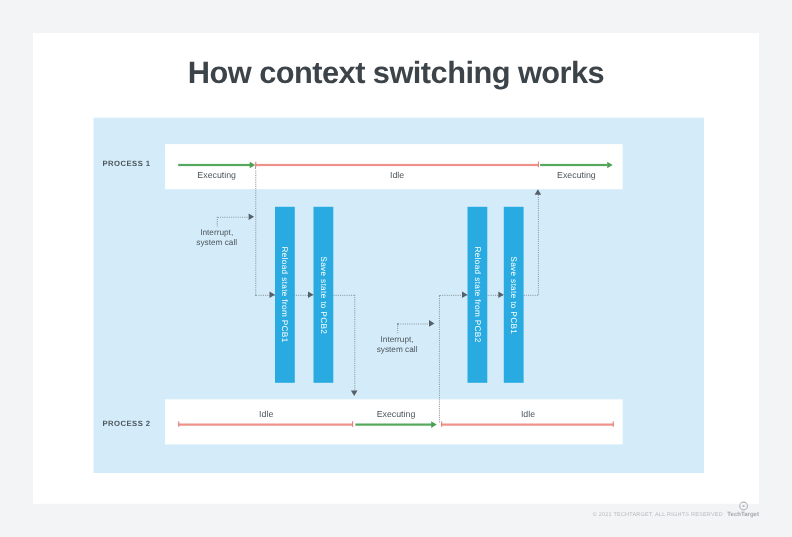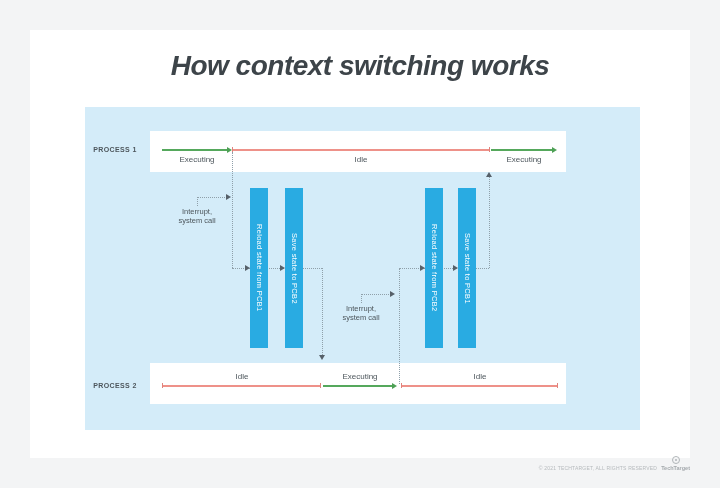--- a/index.html
+++ b/index.html
@@ -1,20 +1,20 @@
 <!DOCTYPE html>
 <html><head>
 <meta charset="utf-8">
 <style>
   html,body{margin:0;padding:0;background:#f3f4f5;}
   .stage{position:relative;width:720px;height:488px;background:#f3f4f5;
          font-family:"Liberation Sans",sans-serif;overflow:hidden;}
   .card{position:absolute;left:30px;top:30px;width:660px;height:428px;background:#ffffff;}
   .title{position:absolute;left:0;top:50px;width:720px;text-align:center;
-         font-size:28px;font-weight:700;color:#3d4449;letter-spacing:-0.5px;font-style:italic;}
+         font-size:28px;font-weight:700;color:#3d4449;letter-spacing:-0.5px;}
   .panel{position:absolute;left:85px;top:107px;width:555px;height:323px;background:#d4ecf9;}
   .pbox{position:absolute;background:#ffffff;width:416px;height:41px;left:150px;}
   .proc-label{position:absolute;width:62px;text-align:center;font-size:7px;
               color:#4d565c;letter-spacing:.4px;font-weight:bold;}
   .tl-line{position:absolute;height:1.5px;}
   .tl-green{background:#55a85c;}
   .tl-red{background:#ee9189;}
   .tick{position:absolute;width:1px;height:5px;background:#e0837c;}
   .seg-label{position:absolute;width:70px;text-align:center;font-size:8px;color:#4d565c;}
   .arr{position:absolute;width:0;height:0;}

